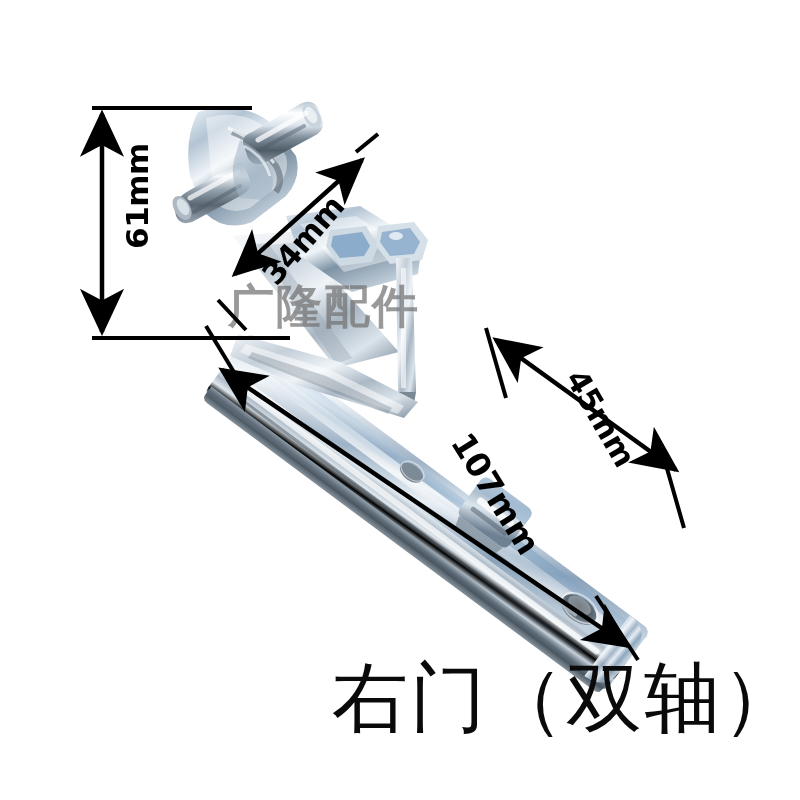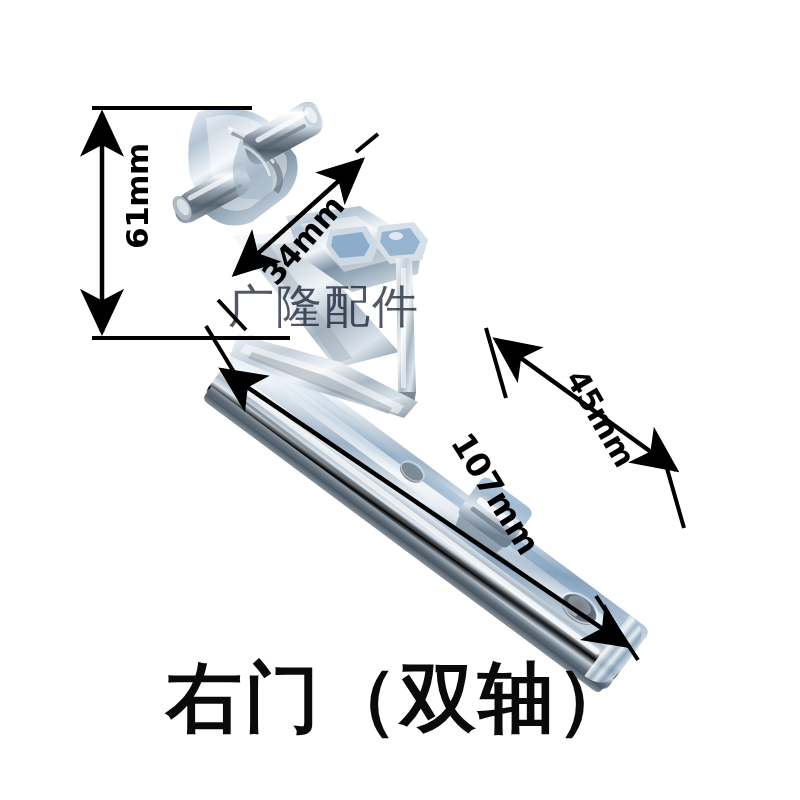--- a/index.html
+++ b/index.html
@@ -22,23 +22,23 @@
     left: 0; top: 0;
     width: 800px; height: 800px;
   }
 
   
   #watermark {
     position: absolute;
     left: 228px;
     top: 276px;
     font-size: 46px;
-    font-weight: 400;
+    font-weight: 700;
     letter-spacing: 2px;
-    color: #0f172a;
+    color: #737373;
     opacity: 0.72;
     white-space: nowrap;
     font-family: "DejaVu Sans", sans-serif;
     pointer-events: none;
     user-select: none;
   }
 
   
   #dimension-layer {
     position: absolute;
@@ -81,24 +81,24 @@
     transform: rotate(58deg);
     transform-origin: center center;
   }
 
   
   #caption {
     position: absolute;
     left: 0;
     top: 660px;
     width: 800px;
-    text-align: center;
+    text-align: right;
     font-family: "DejaVu Sans", sans-serif;
     font-size: 76px;
-    font-weight: 700;
+    font-weight: 400;
     color: #0a0a0a;
     letter-spacing: 2px;
     line-height: 1;
   }
 </style>
 </head>
 <body>
 
 <div id="stage">
 

